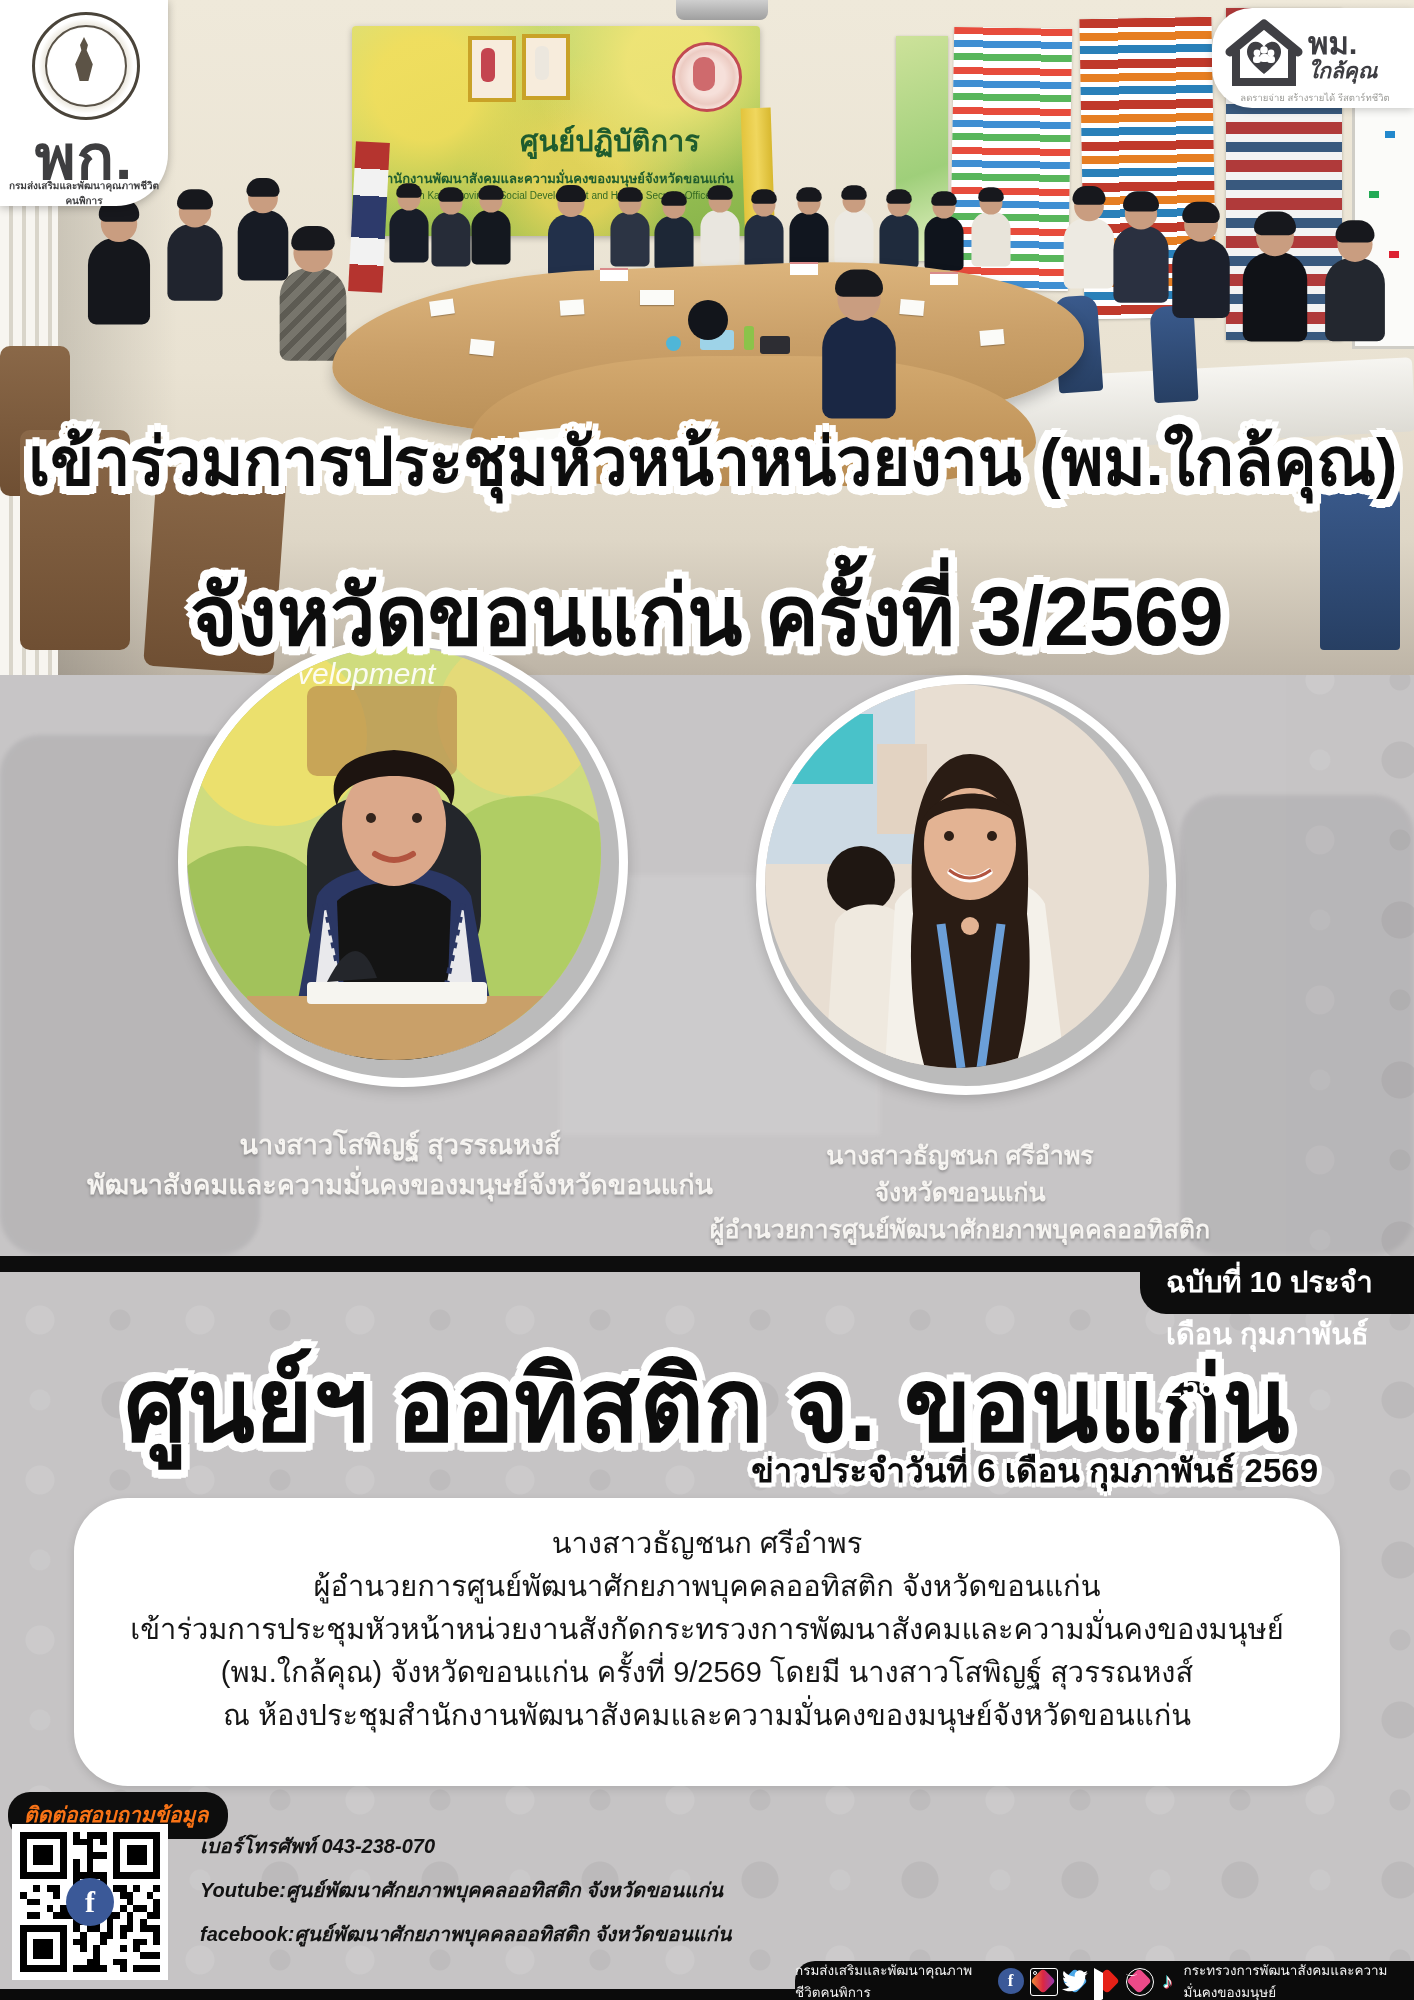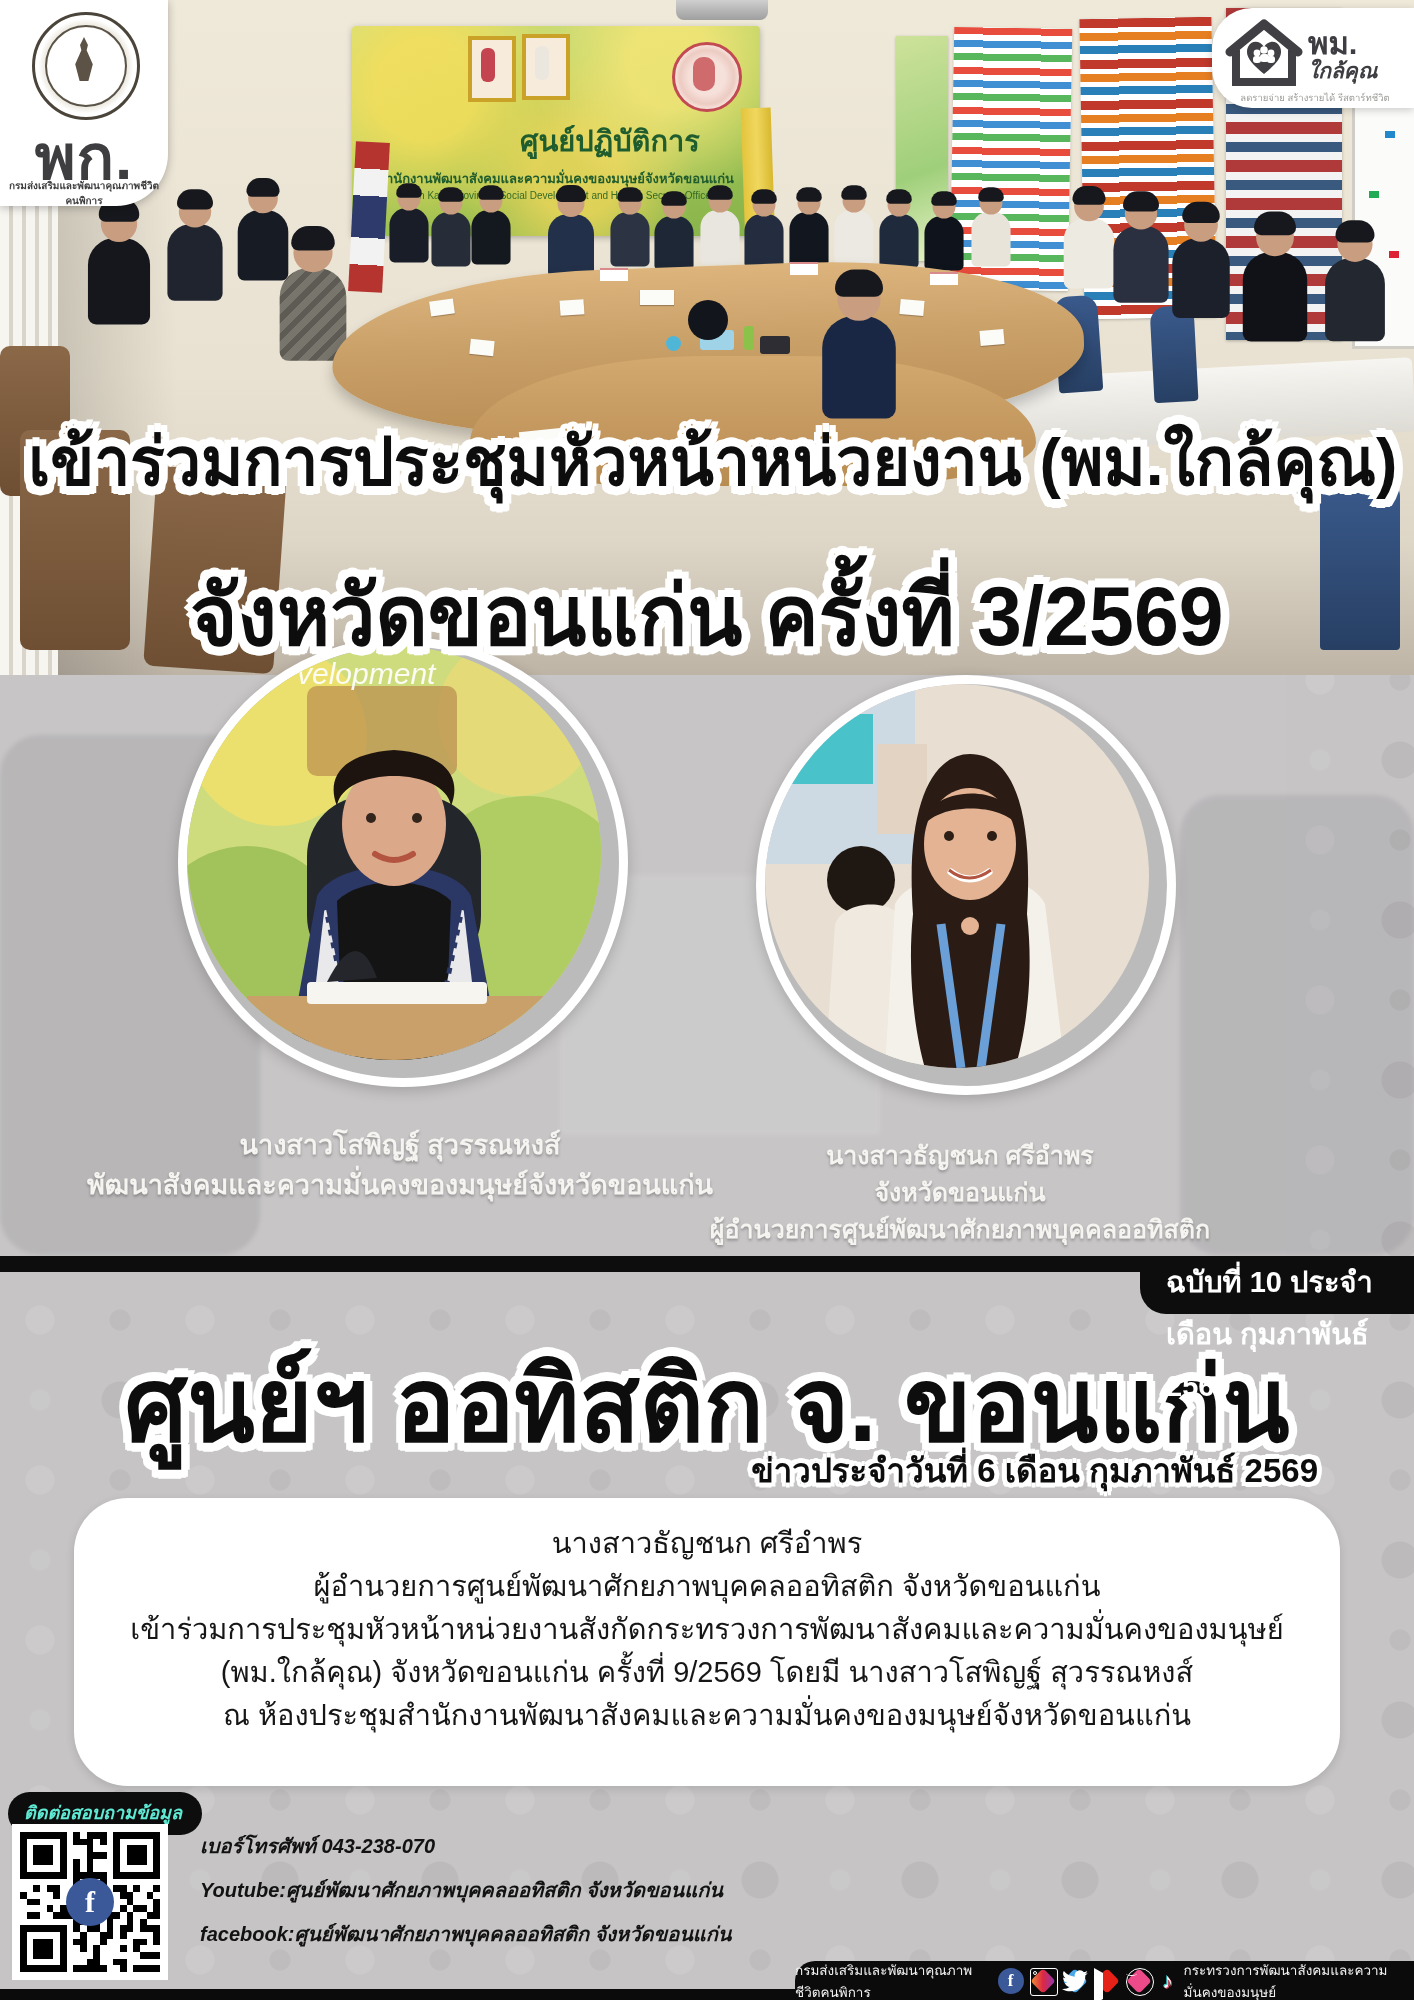--- a/index.html
+++ b/index.html
@@ -94,21 +94,21 @@
   .strip{left:0;top:1256px;width:1414px;height:16px;background:#0d0d0d;z-index:4;}
   .edition{left:1140px;top:1256px;height:58px;right:0;background:#0d0d0d;border-radius:0 0 0 26px;color:#fff;
     font-weight:bold;font-size:29px;line-height:52px;padding:0 18px 0 26px;z-index:5;}
   
   .big-title{left:0;top:1322px;width:1414px;text-align:center;font-size:104px;z-index:3;transform:scaleX(.95);}
   .date-line{right:96px;top:1444px;font-size:33px;font-weight:800;color:#0d0d0d;white-space:nowrap;z-index:3;
     text-shadow:-4px -4px 0 #fff,4px -4px 0 #fff,-4px 4px 0 #fff,4px 4px 0 #fff,-5px 0 0 #fff,5px 0 0 #fff,0 -5px 0 #fff,0 5px 0 #fff;}
   .bodybox{left:74px;top:1498px;width:1266px;height:288px;background:#fff;border-radius:54px;box-shadow:0 3px 10px rgba(0,0,0,.12);}
   .bodybox .lines{padding:24px 40px 0 40px;text-align:center;font-size:29px;line-height:43px;color:#161616;}
   
-  .pill{left:8px;top:1792px;background:#0d0d0d;color:#5eead4;font-weight:bold;font-style:italic;font-size:18px;
+  .pill{left:8px;top:1792px;background:#0d0d0d;color:#f97316;font-weight:bold;font-style:italic;font-size:21px;
     padding:6px 20px 8px 16px;border-radius:22px;z-index:3;}
   .qr{left:12px;top:1824px;width:156px;height:156px;background:#fff;padding:8px;box-sizing:border-box;z-index:3;}
   .qr .fb{position:absolute;left:54px;top:54px;width:48px;height:48px;border-radius:50%;background:#3b5998;color:#fff;
     font-weight:bold;font-size:30px;text-align:center;line-height:48px;font-family:"Liberation Serif",serif;}
   .contact{left:200px;top:1826px;width:900px;z-index:3;}
   .contact div{font-size:20px;font-weight:bold;font-style:italic;color:#121212;line-height:41px;margin-bottom:3px;white-space:nowrap;}
   .bottomstrip{left:0;top:1989px;width:1414px;height:11px;background:#0b0b0b;}
   .bottombar{left:795px;top:1961px;width:619px;height:39px;background:#0b0b0b;border-radius:20px 0 0 0;
     display:flex;align-items:center;justify-content:center;gap:6px;color:#f1f1f1;font-size:13.5px;z-index:4;}
   .diamond{width:26px;height:26px;position:relative;flex:0 0 auto;}

